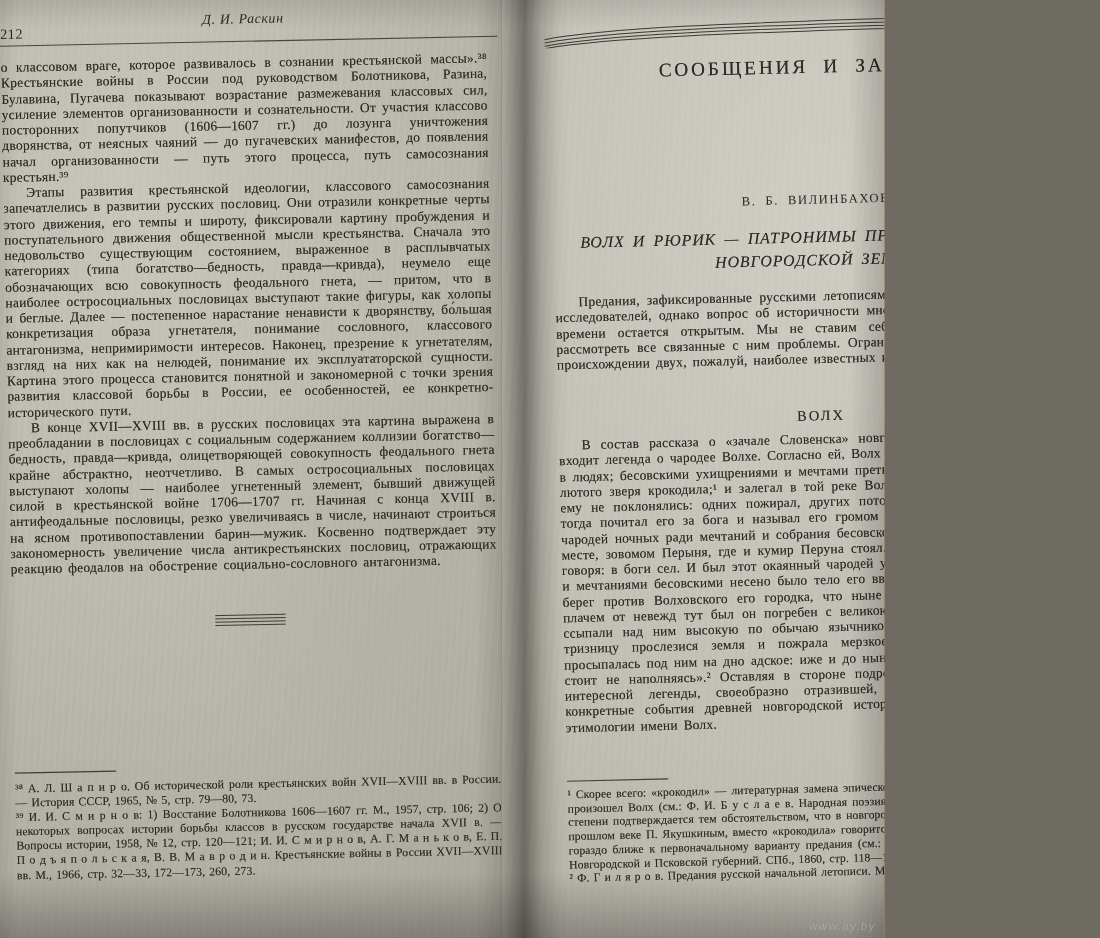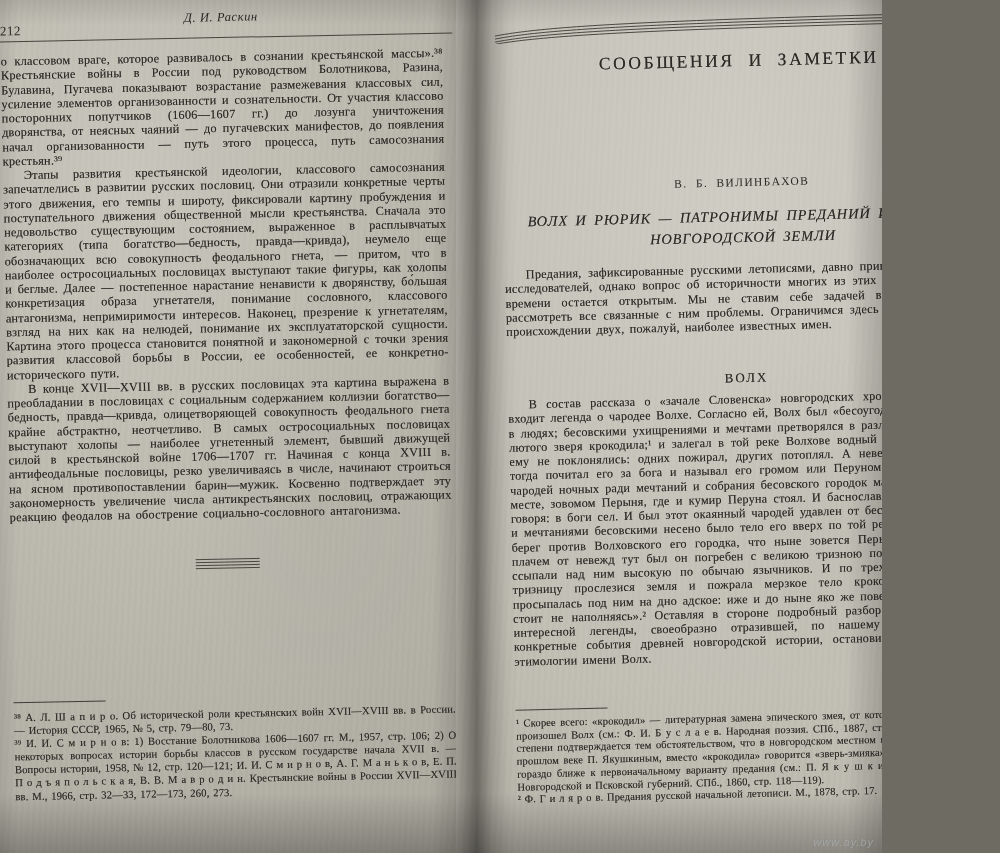--- a/index.html
+++ b/index.html
@@ -1,17 +1,17 @@
 <!DOCTYPE html>
 <html><head>
 <meta charset="utf-8">
 <style>
   html,body{margin:0;padding:0;background:#6e6b63;}
   .stage{
-    position:relative;width:882px;height:853px;overflow:hidden;
+    position:relative;width:804px;height:853px;overflow:hidden;
     font-family:"Liberation Serif","DejaVu Serif",serif;color:#2a2925;
     background:#a16207;
   }
   
   .page{position:absolute;top:0;height:853px;}
   .page-left{
     left:0;width:456px;
     background:radial-gradient(130% 105% at 28% 22%, #c9c6bc 0%, #bbb8ae 45%, #a9a69c 100%);
   }
   .page-right{

